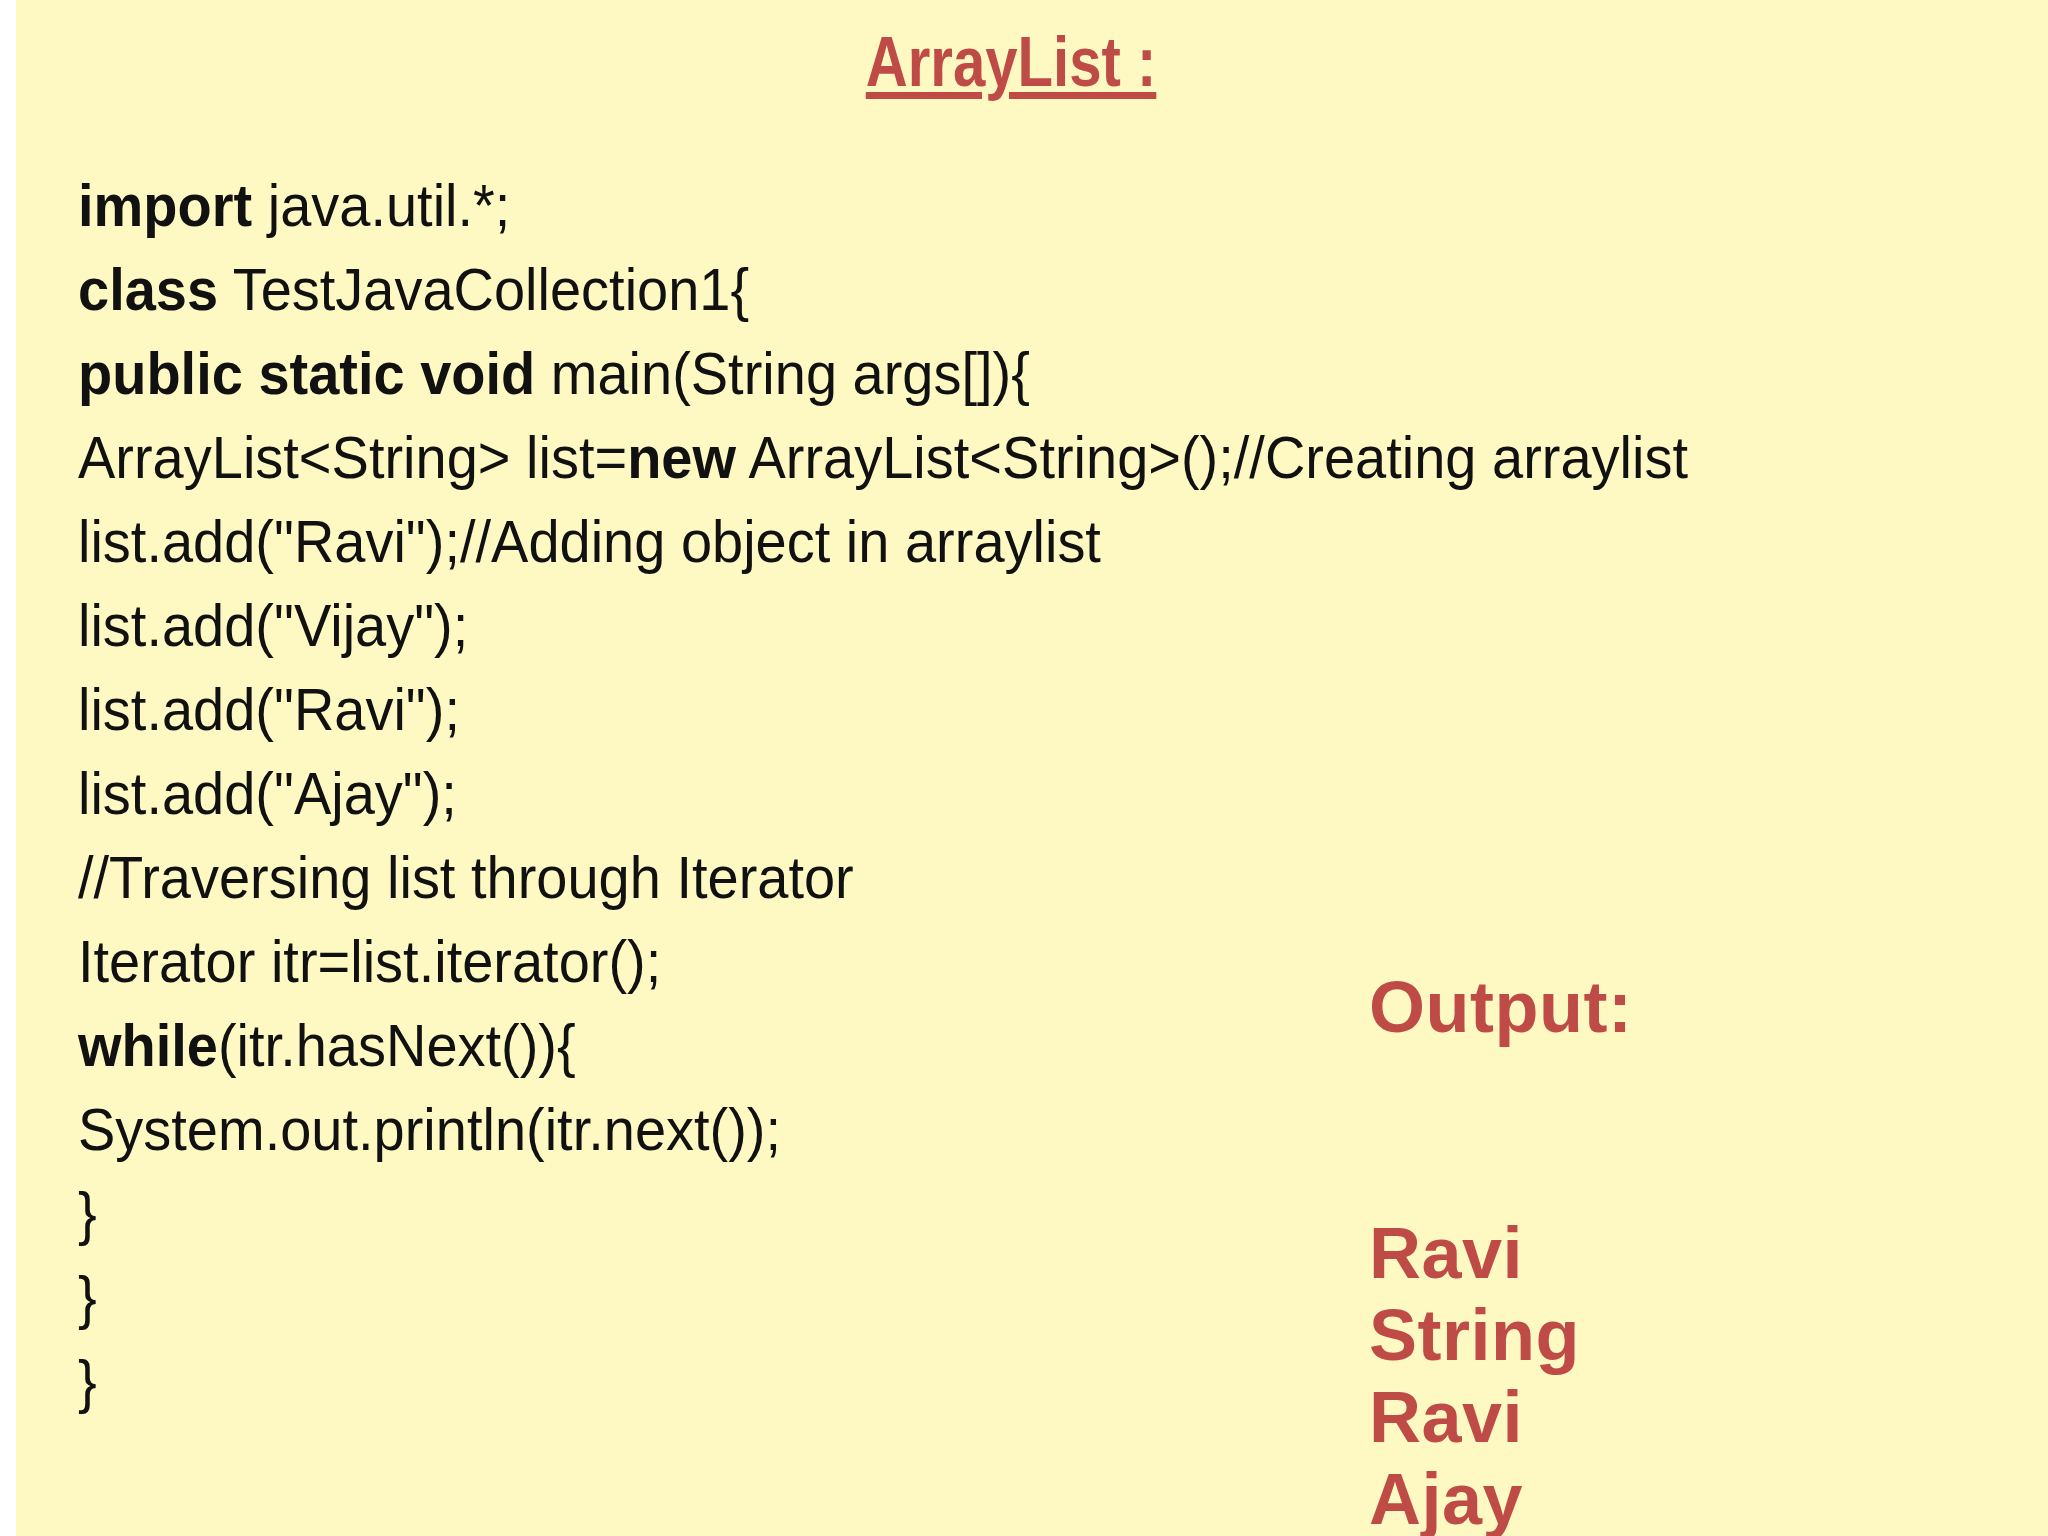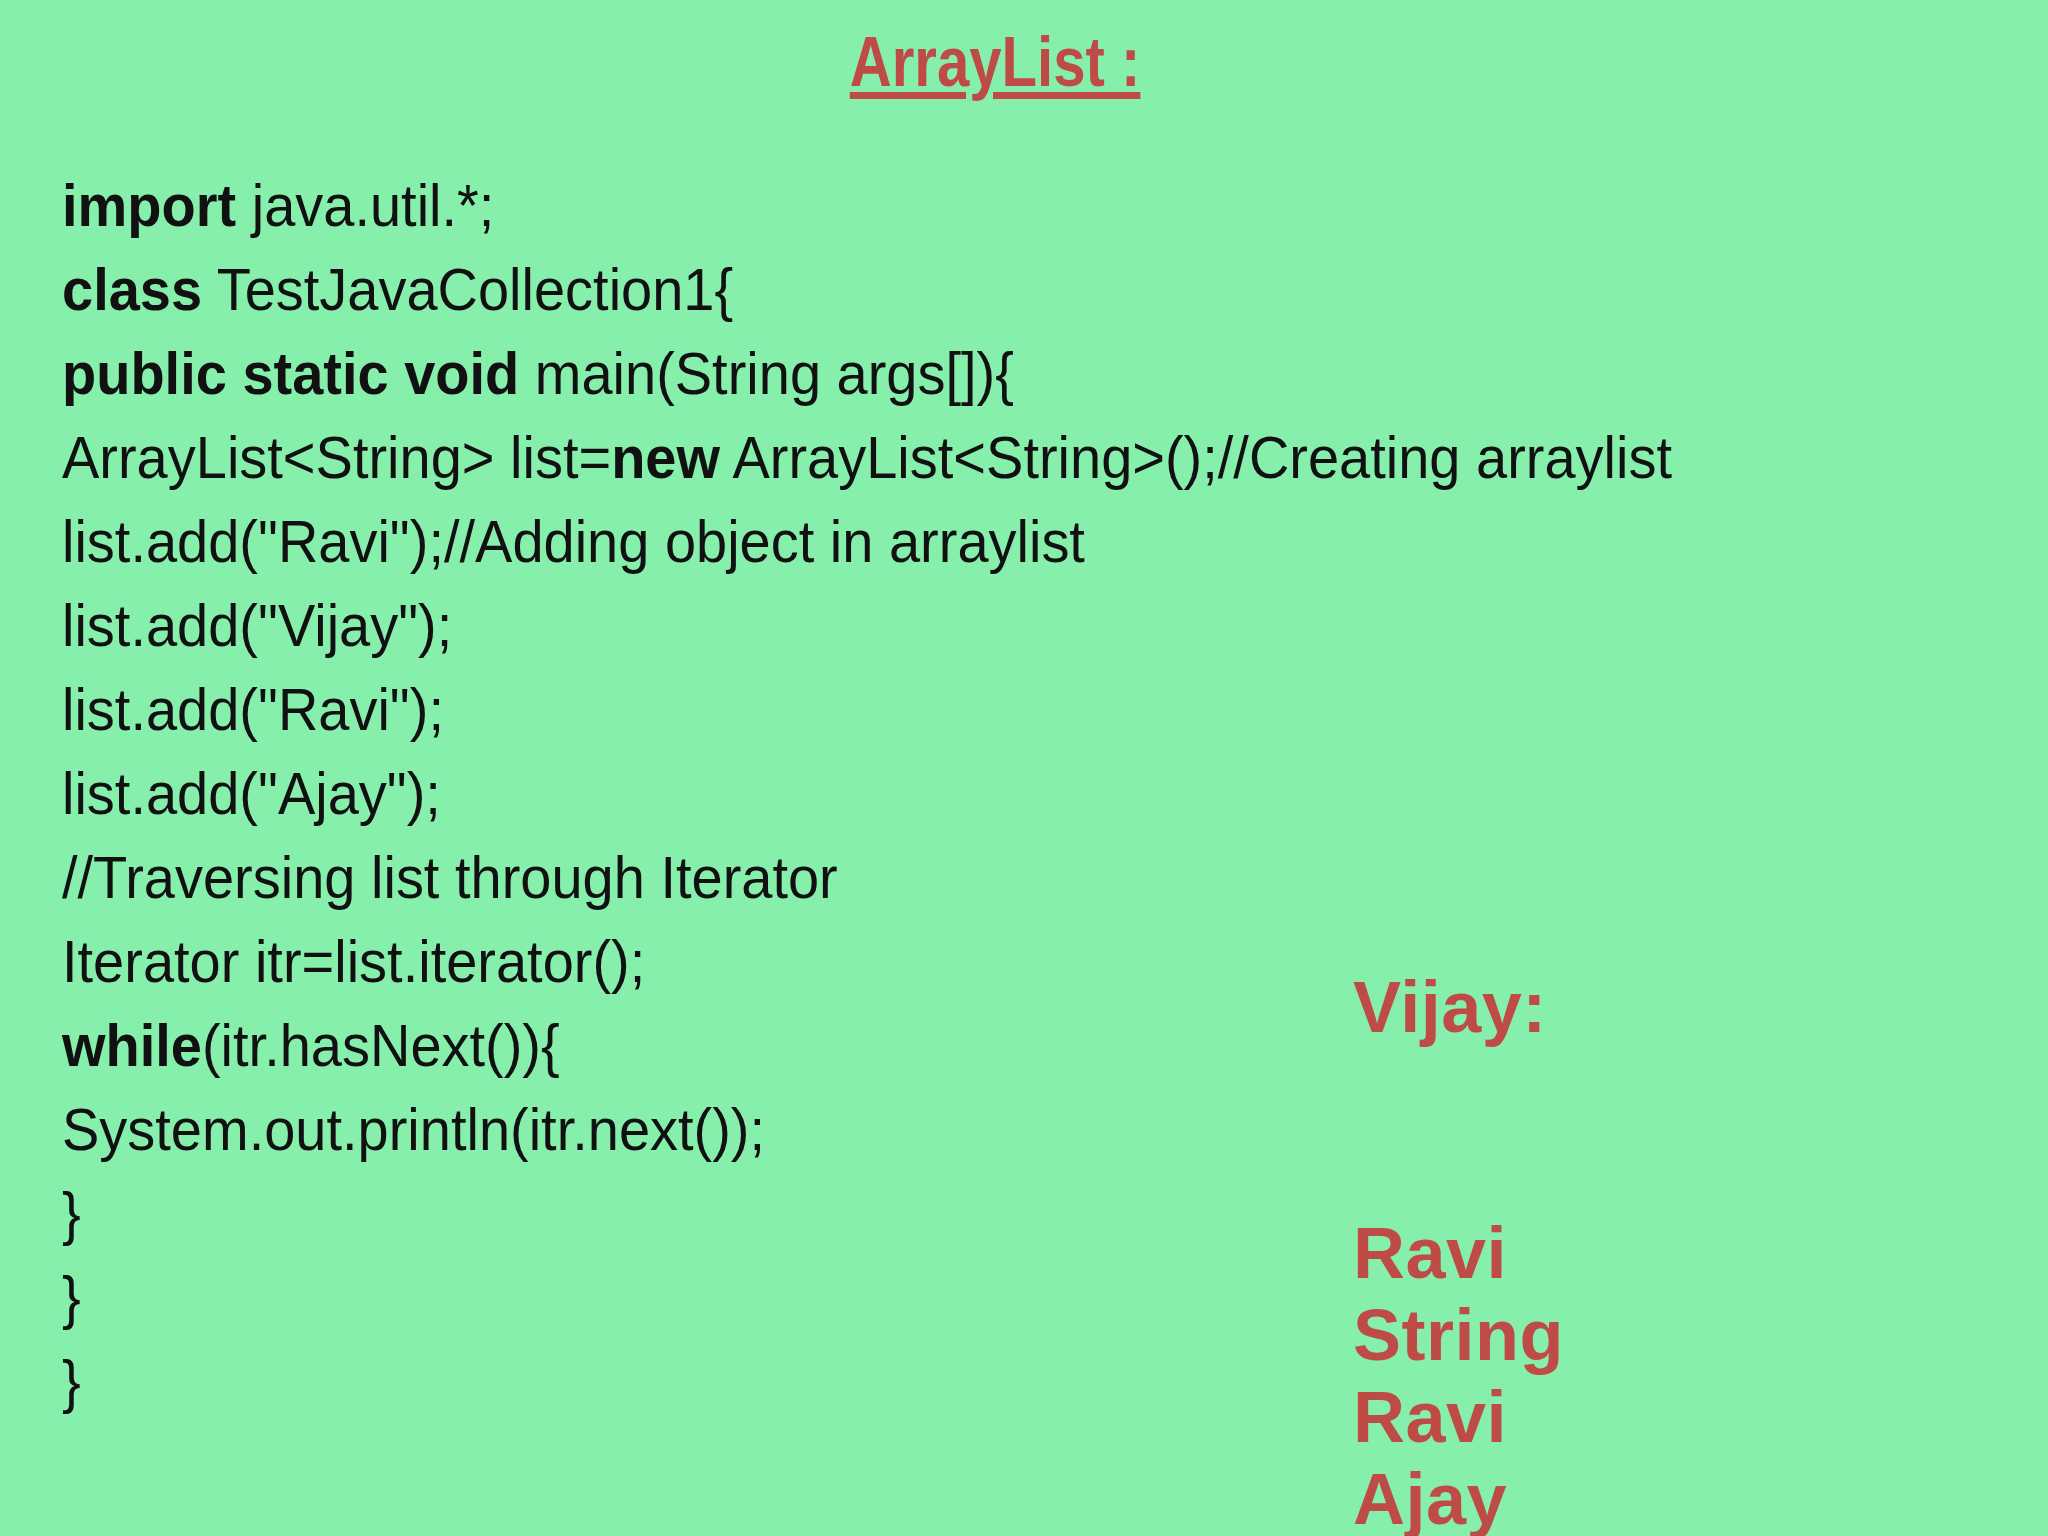--- a/index.html
+++ b/index.html
@@ -10,21 +10,22 @@
   body {
     width: 2048px;
     height: 1536px;
     overflow: hidden;
     position: relative;
     font-family: "Liberation Sans", sans-serif;
   }
   .slide {
     position: absolute;
     inset: 0;
-    background: #86efac;
+    background: #fef9c3;
+    margin-left: 16px;
   }
   
   .title-wrap {
     position: absolute;
     top: 22px;
     left: 0;
     width: 2048px;
     text-align: center;
     transform: translateX(-29px);
   }
@@ -71,17 +72,17 @@
 
 <div class="slide">
 
   <div class="title-wrap">
     <span class="title" style="color: rgb(191, 75, 71);">ArrayList :</span>
   </div>
 
   <div class="code-block" style="color: rgb(17, 17, 17);"><div class="code-line"><span class="b">import</span><span> java.util.*;</span></div><div class="code-line"><span class="b">class</span><span> TestJavaCollection1{</span></div><div class="code-line"><span class="b">public static void</span><span> main(String args[]){</span></div><div class="code-line"><span>ArrayList&lt;String&gt; list=</span><span class="b">new</span><span> ArrayList&lt;String&gt;();//Creating arraylist</span></div><div class="code-line"><span>list.add("Ravi");//Adding object in arraylist</span></div><div class="code-line"><span>list.add("Vijay");</span></div><div class="code-line"><span>list.add("Ravi");</span></div><div class="code-line"><span>list.add("Ajay");</span></div><div class="code-line"><span>//Traversing list through Iterator</span></div><div class="code-line"><span>Iterator itr=list.iterator();</span></div><div class="code-line"><span class="b">while</span><span>(itr.hasNext()){</span></div><div class="code-line"><span>System.out.println(itr.next());</span></div><div class="code-line"><span>}</span></div><div class="code-line"><span>}</span></div><div class="code-line"><span>}</span></div></div>
 
   <div class="output-block" style="color: rgb(191, 75, 71);">
-    <div>Vijay:</div>
+    <div>Output:</div>
     <div><div>Ravi</div><div>String</div><div>Ravi</div><div>Ajay</div></div>
   </div>
 
 </div>
 
 </body></html>

